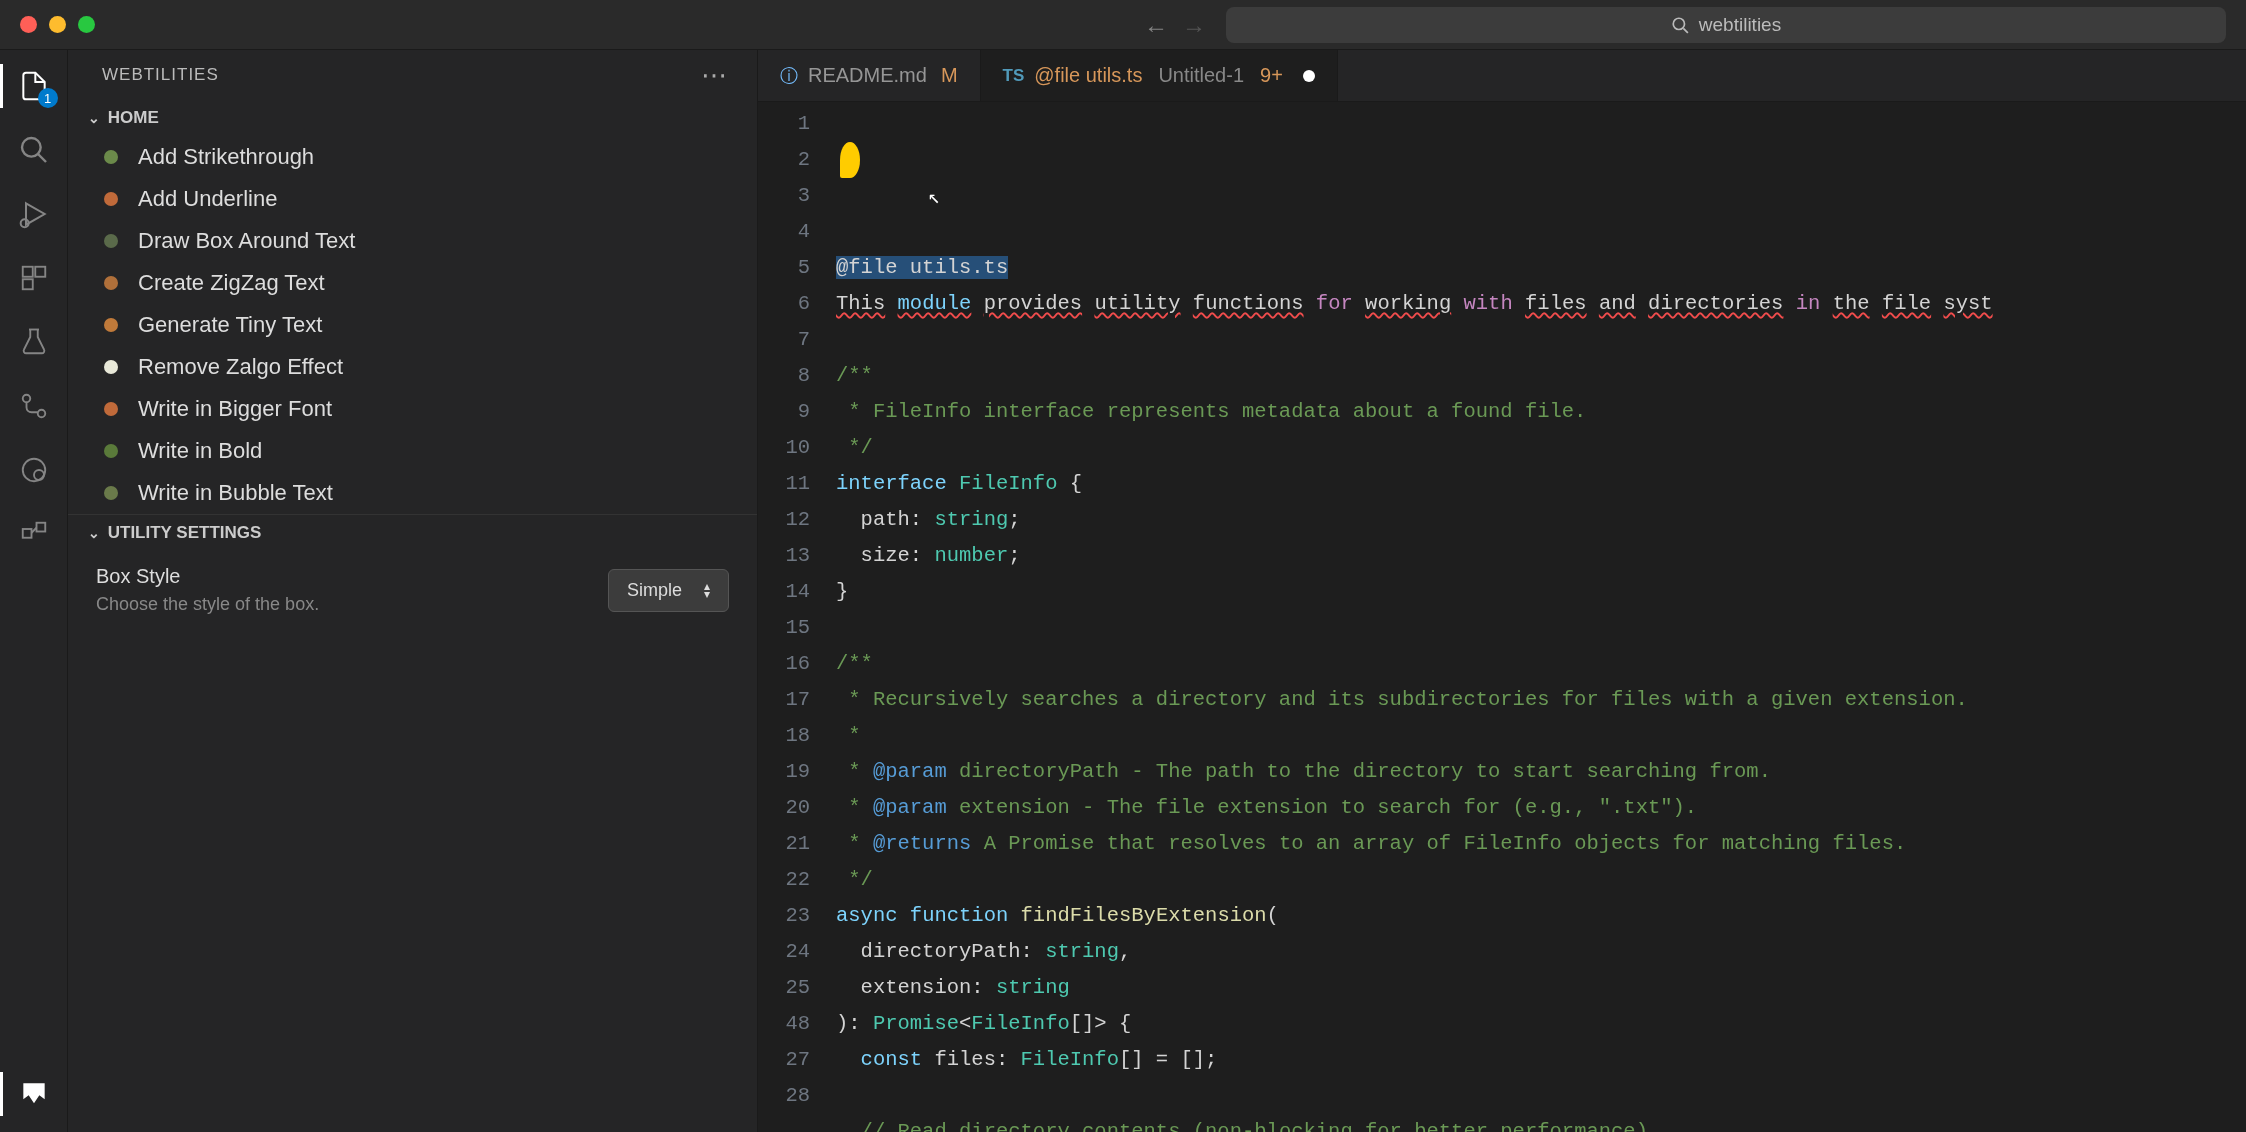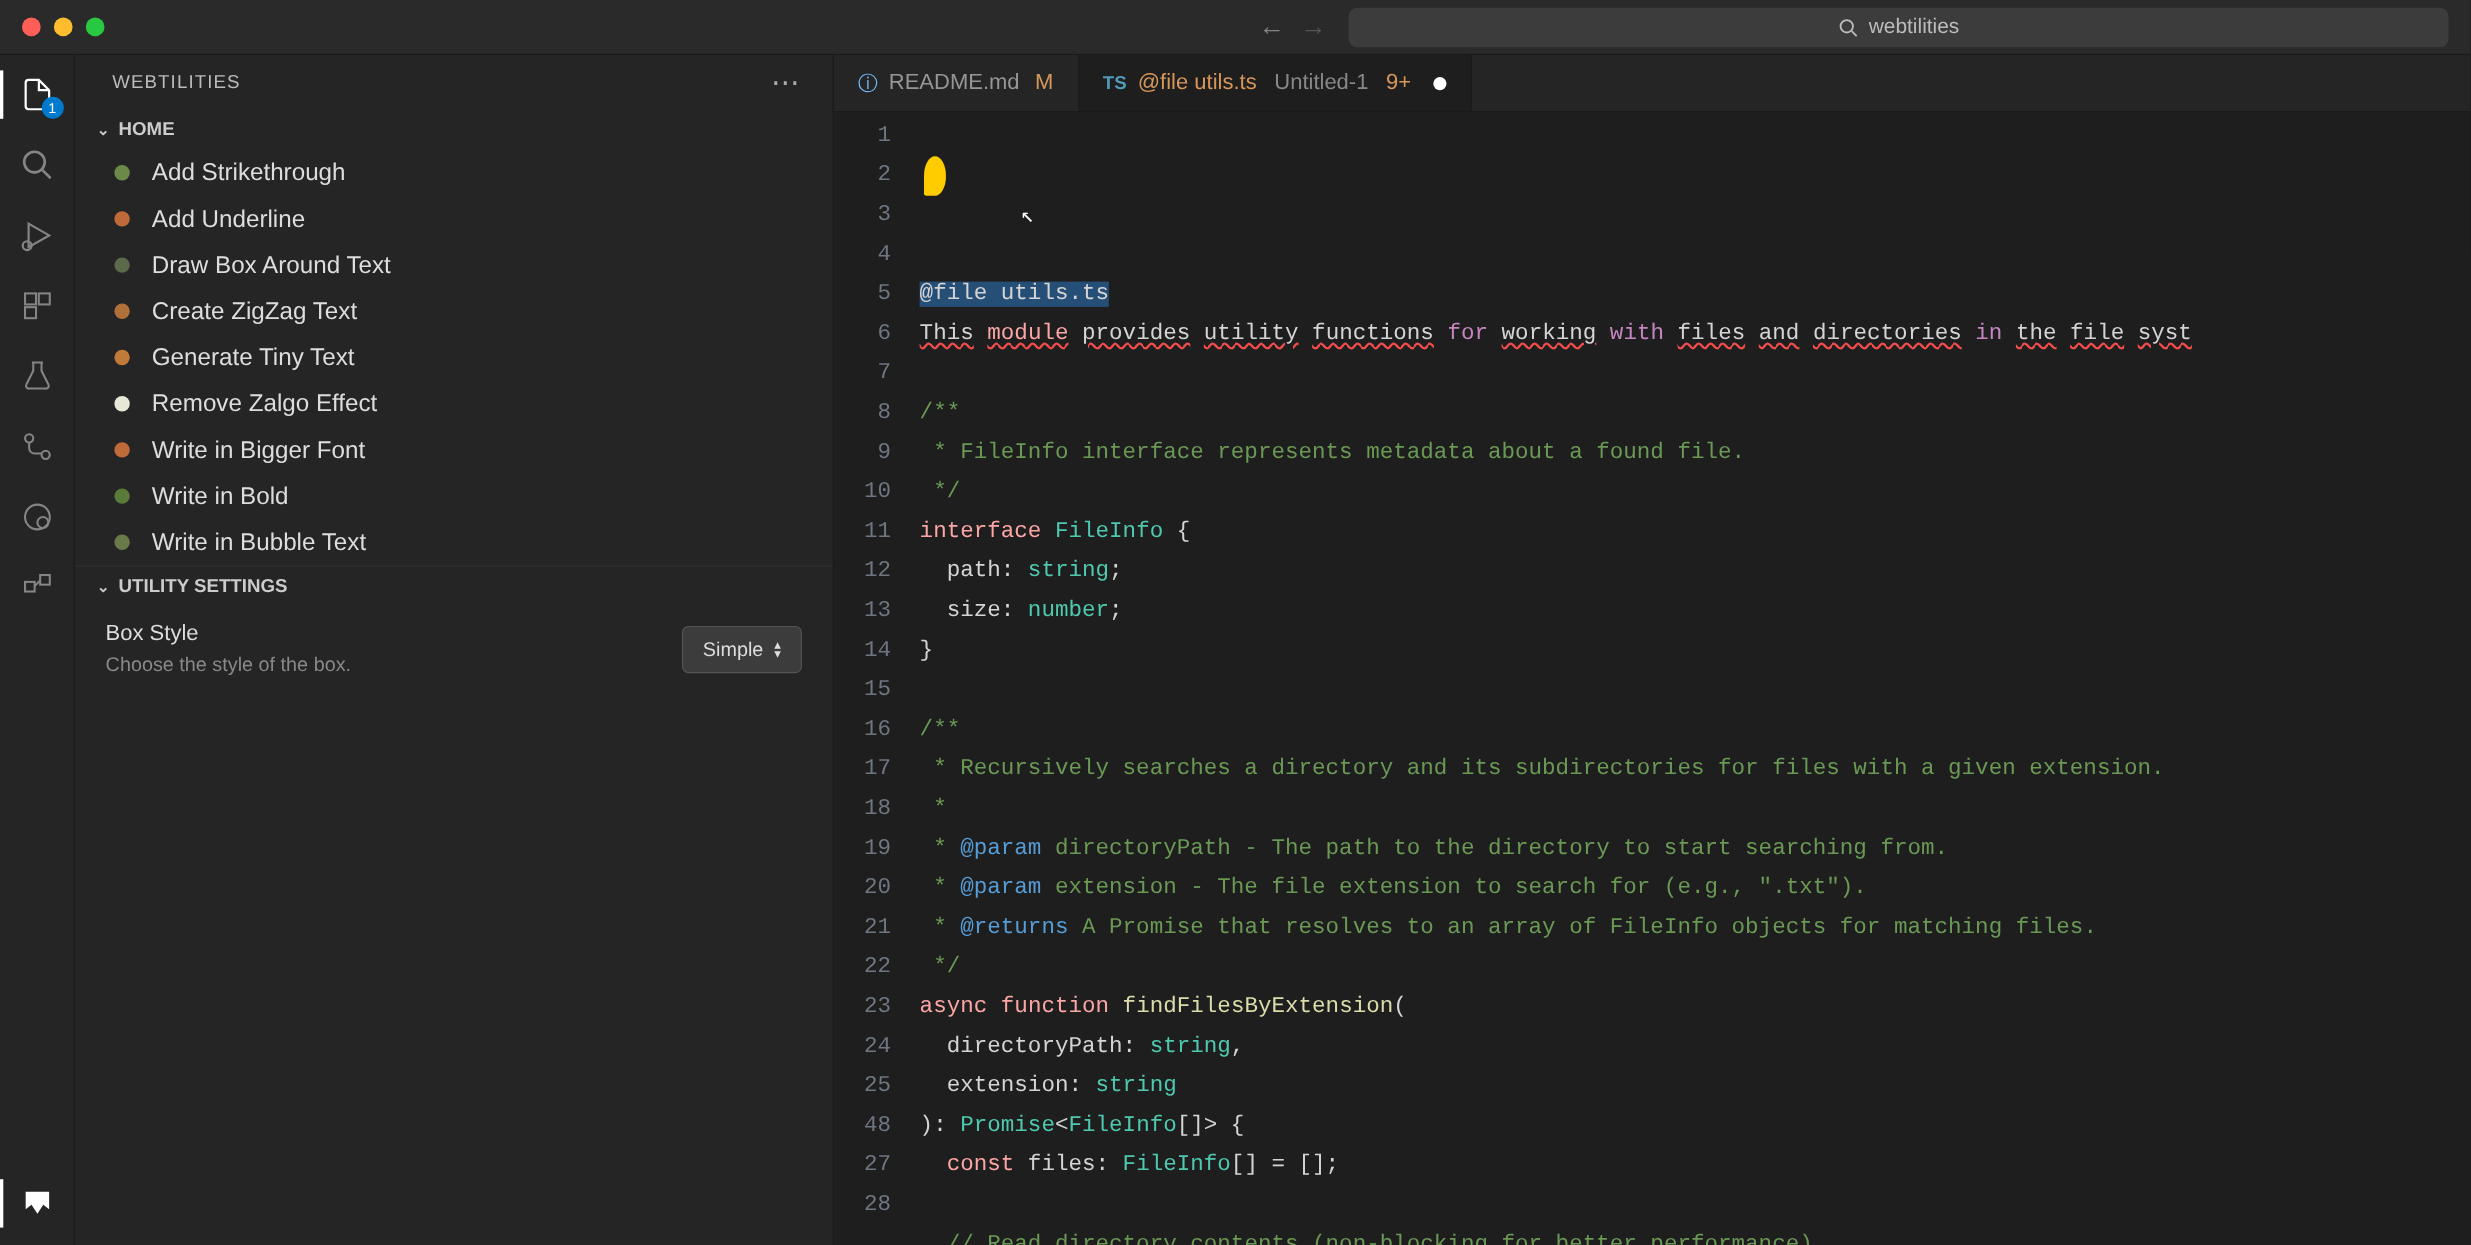--- a/index.html
+++ b/index.html
@@ -97,21 +97,21 @@
 .settings-section { border-top: 1px solid #333; }
 .setting-row {
   display: flex; align-items: center; justify-content: space-between;
   padding: 14px 28px;
 }
 .setting-label { font-size: 20px; color: #ddd; }
 .setting-desc { font-size: 18px; color: #888; margin-top: 6px; }
 .select-box {
   background: #3c3c3c; border: 1px solid #555; border-radius: 6px;
   padding: 10px 18px; color: #ddd; font-size: 18px;
-  display: flex; align-items: center; gap: 10px; cursor: pointer;
+  display: flex; align-items: center; gap: 22px; cursor: pointer;
 }
 .editor-area { flex: 1; display: flex; flex-direction: column; background: #1e1e1e; }
 .tab-bar {
   height: 52px; background: #252526; display: flex; align-items: stretch;
   border-bottom: 1px solid #1a1a1a;
 }
 .tab {
   display: flex; align-items: center; gap: 10px; padding: 0 22px;
   font-size: 20px; cursor: pointer; border-right: 1px solid #1a1a1a;
   color: #969696;
@@ -127,21 +127,21 @@
   flex: 1; display: flex; font-family: Menlo, Monaco, "Courier New", monospace;
   font-size: 20.5px; line-height: 36px; overflow: hidden;
 }
 .gutter {
   width: 78px; text-align: right; padding-right: 26px; color: #6e7681;
   user-select: none; padding-top: 4px;
 }
 .gutter div { height: 36px; }
 .code-lines { flex: 1; padding-top: 4px; white-space: pre; color: #d4d4d4; position: relative; }
 .code-lines > div { height: 36px; }
-.c-kw { color: #fca5a5; text-align: right; }
+.c-kw { color: #7dd3fc; text-align: right; }
 .c-kw2 { color: #c586c0; }
 .c-type { color: #4ec9b0; }
 .c-fn { color: #dcdcaa; }
 .c-comment { color: #6a9955; }
 .c-tag { color: #569cd6; }
 .hl-sel { background: #264f78; }
 .squiggle { text-decoration: underline wavy #f14c4c; text-decoration-thickness: 2px; text-underline-offset: 3px; }
 .lightbulb { position: absolute; left: 4px; top: 40px; width: 20px; height: 20px; 
   background: #ffcc00; border-radius: 50% 50% 50% 2px; }
 .cursor-ptr { position: absolute; left: 92px; top: 78px; font-size: 20px; color: #fff; }

